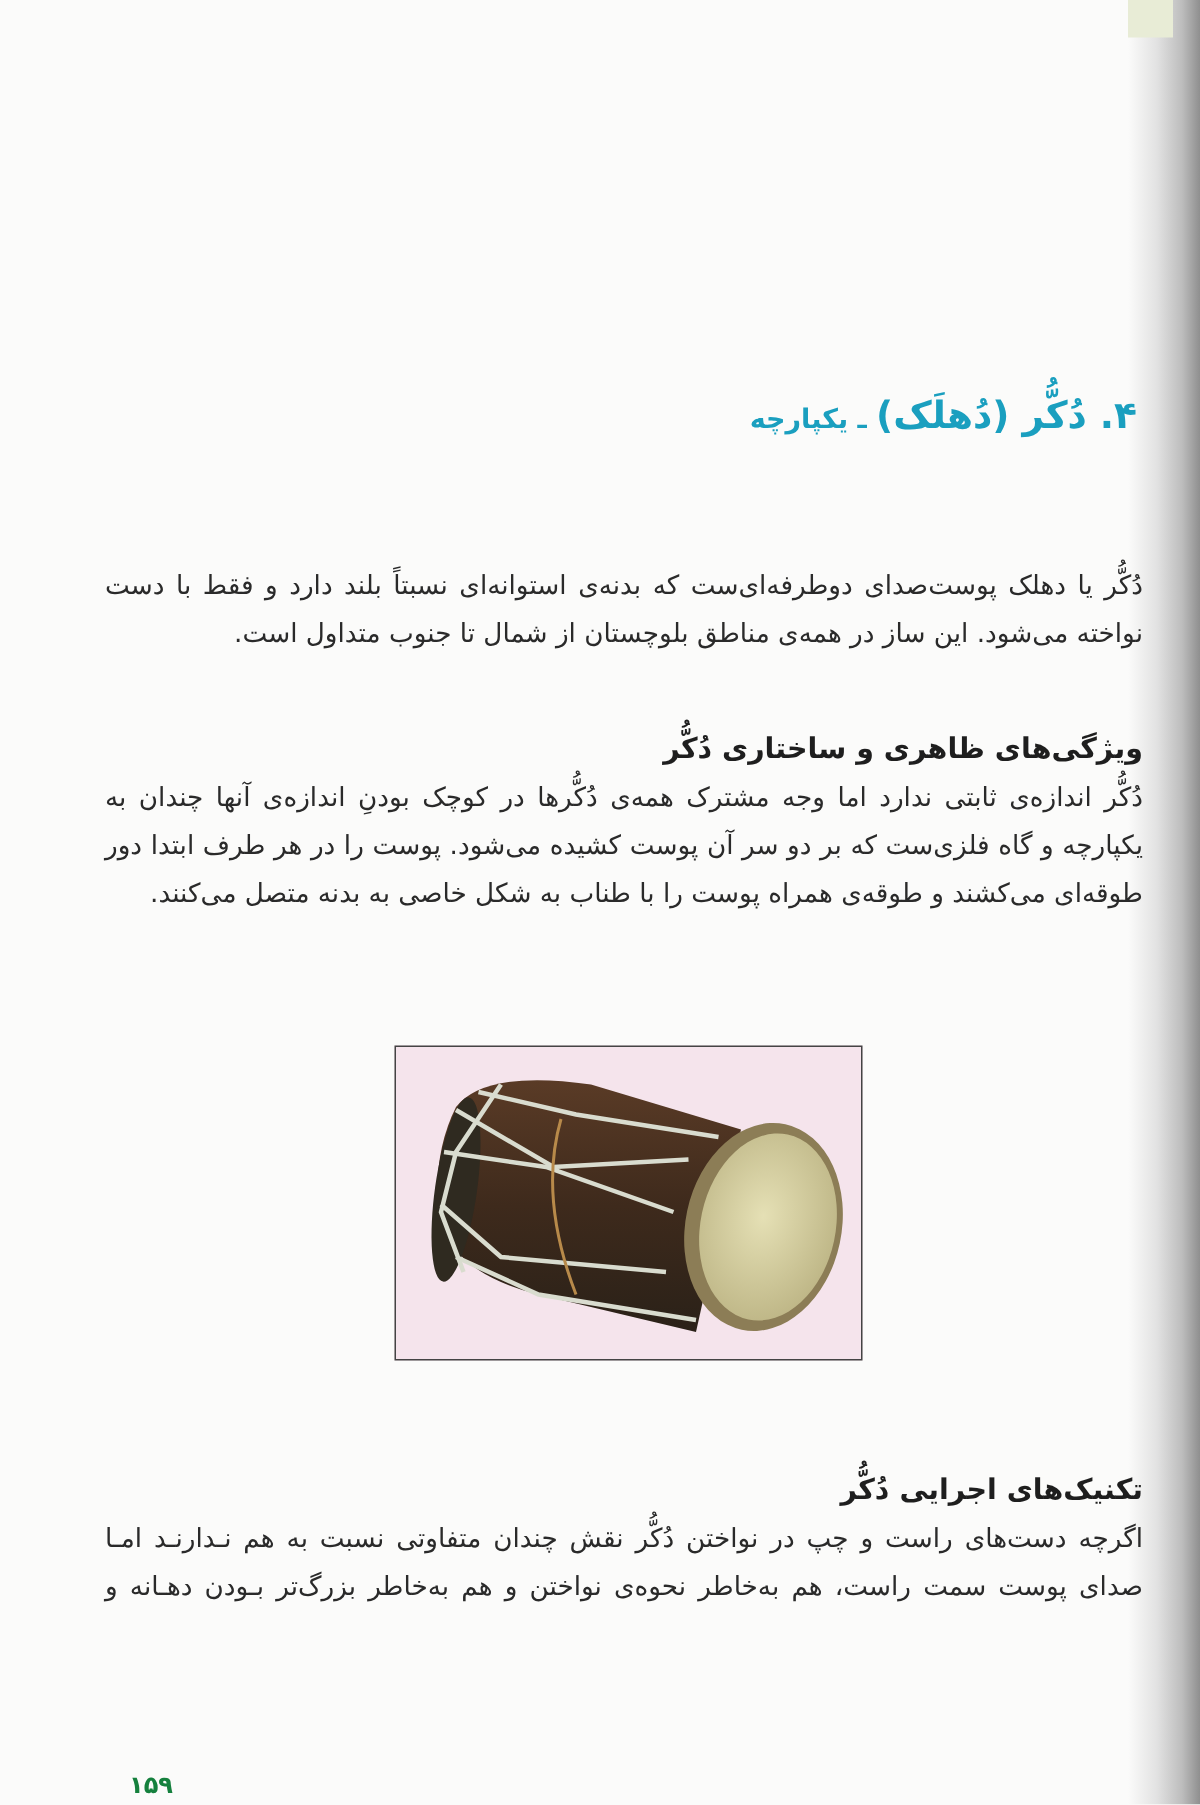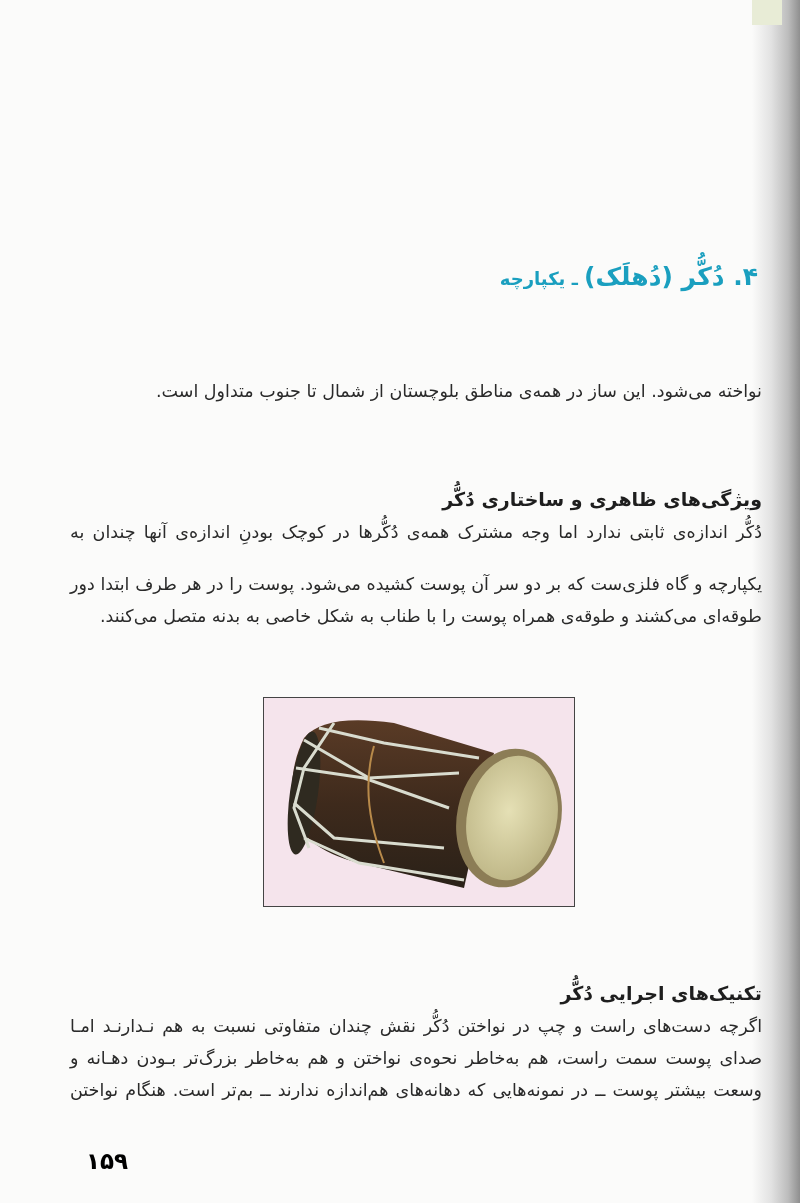--- a/index.html
+++ b/index.html
@@ -29,42 +29,43 @@
     font-size: 17.5px; line-height: 32px; margin: 0;
   }
   .heading {
     font-size: 19px; font-weight: bold; color: #1e1e1e; margin: 0; line-height: 34px;
   }
   .figure {
     position: absolute; left: 263px; top: 697px; width: 312px; height: 210px;
     border: 1.5px solid #444; background: #f5e4ec; box-sizing: border-box; overflow: hidden;
   }
   .page-number {
-    position: absolute; left: 86px; top: 1148px; font-size: 23px; font-weight: bold; color: #000000;
+    position: absolute; left: 86px; top: 1180px; font-size: 16px; font-weight: bold; color: #15803d;
   }
 </style>
 </head>
 <body>
 
 <div class="gutter"></div>
 <div class="gutter-top"></div>
 
 <div class="chapter-title">
   <span>۴.</span>
   <span>دُکُّر (دُهلَک)</span><span class="sub"> ـ </span><span class="sub">یکپارچه</span>
 </div>
 
 <div class="page" style="top:375px;">
+  <p class="para" style="text-align-last:justify;">دُکُّر یا دهلک پوست‌صدای دوطرفه‌ای‌ست که بدنه‌ی استوانه‌ای نسبتاً بلند دارد و فقط با دست</p>
   <p class="para">نواخته می‌شود. این ساز در همه‌ی مناطق بلوچستان از شمال تا جنوب متداول است.</p>
 </div>
 
 <div class="page" style="top:482px;">
   <h2 class="heading">ویژگی‌های ظاهری و ساختاری دُکُّر</h2>
   <p class="para" style="text-align-last:justify;">دُکُّر اندازه‌ی ثابتی ندارد اما وجه مشترک همه‌ی دُکُّرها در کوچک بودنِ اندازه‌ی آنها چندان به</p>
-  <p class="para" style="text-align-last:justify;margin-top:20px;">یکپارچه و گاه فلزی‌ست که بر دو سر آن پوست کشیده می‌شود. پوست را در هر طرف ابتدا دور</p>
+  <p class="para" style="text-align-last:justify;">یکپارچه و گاه فلزی‌ست که بر دو سر آن پوست کشیده می‌شود. پوست را در هر طرف ابتدا دور</p>
   <p class="para">طوقه‌ای می‌کشند و طوقه‌ی همراه پوست را با طناب به شکل خاصی به بدنه متصل می‌کنند.</p>
 </div>
 
 <div class="figure">
   <svg width="312" height="210" viewBox="0 0 312 210">
     <defs>
       <linearGradient id="body" x1="0" y1="0" x2="0" y2="1">
         <stop offset="0" stop-color="#5a3b26"></stop>
         <stop offset="0.5" stop-color="#3e2a1c"></stop>
         <stop offset="1" stop-color="#2a2118"></stop>
@@ -87,16 +88,15 @@
     </g>
     <ellipse cx="245" cy="120" rx="52" ry="70" fill="#8c7d56" transform="rotate(12 245 120)"></ellipse>
     <ellipse cx="248" cy="120" rx="45" ry="63" fill="url(#head)" transform="rotate(12 248 120)"></ellipse>
   </svg>
 </div>
 
 <div class="page" style="top:976px;">
   <h2 class="heading">تکنیک‌های اجرایی دُکُّر</h2>
   <p class="para" style="text-align-last:justify;">اگرچه دست‌های راست و چپ در نواختن دُکُّر نقش چندان متفاوتی نسبت به هم نـدارنـد امـا</p>
   <p class="para" style="text-align-last:justify;">صدای پوست سمت راست، هم به‌خاطر نحوه‌ی نواختن و هم به‌خاطر بزرگ‌تر بـودن دهـانه و</p>
-  <p class="para" style="text-align-last:justify;">وسعت بیشتر پوست ــ در نمونه‌هایی که دهانه‌های هم‌اندازه ندارند ــ بم‌تر است. هنگام نواختن</p>
 </div>
 
 <div class="page-number">۱۵۹</div>
 
 </body></html>

